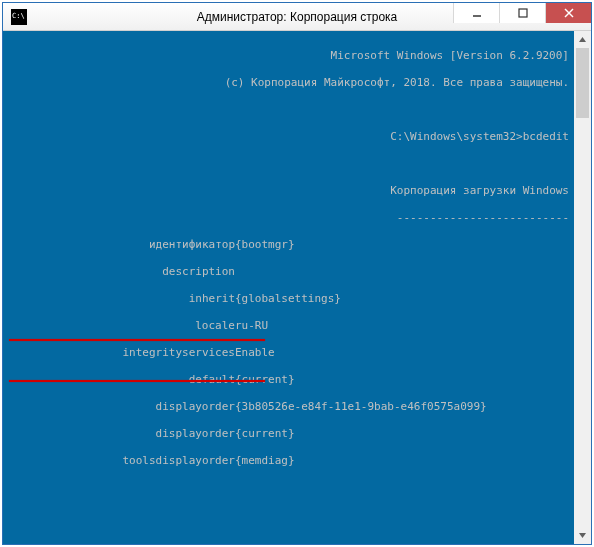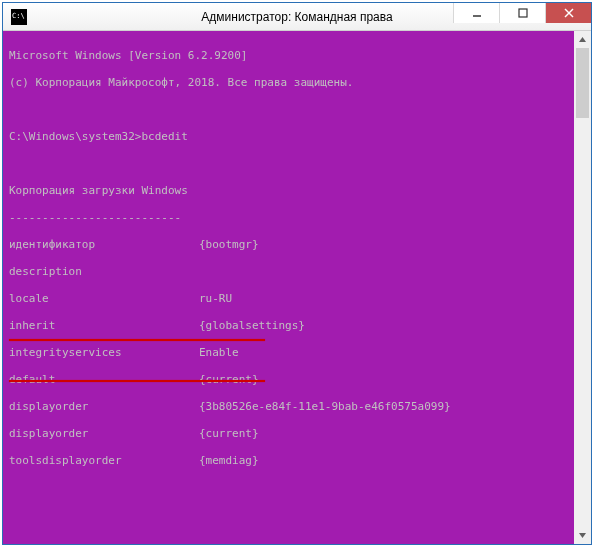--- a/index.html
+++ b/index.html
@@ -62,27 +62,28 @@
     align-items:center;
     justify-content:center;
     border-left:1px solid #d8d8d8;
     background:#fff;
     cursor:pointer;
   }
   .win-btn.close { background:#c75050; }
   .win-btn svg { display:block; }
   .client {
     flex:1;
-    background:#a21caf;
+    background:#0369a1;
     color:#c0c0c0;
     padding: 4px 22px 4px 6px;
     overflow:hidden;
     white-space: pre;
     line-height: 13.5px;
     position:relative;
+    text-align:right;
   }
   .scrollbar {
     position:absolute;
     right:0; top:0; bottom:0;
     width:17px;
     background:#f0f0f0;
     display:flex;
     flex-direction:column;
   }
   .sb-btn{
@@ -98,30 +99,30 @@
     cursor:pointer;
   }
   .row { display:block; }
   .hl-red{
     position:absolute;
     left:6px;
     height:2px;
     background:#d00000;
     box-shadow:0 0 1px #d00000;
   }
-  .kv { display:flex; }
+  .kv { display:flex;margin-left:36px; }
   .kv .k { width: 190px; }
 </style>
 </head>
 <body>
 
 <div class="window">
   <div class="titlebar">
     <div class="title-icon"></div>
-    <div class="title-text">Администратор: Командная права</div>
+    <div class="title-text">Администратор: Корпорация строка</div>
     <div class="win-buttons">
       <div class="win-btn">
         <svg width="10" height="10">
             <line x1="1" y1="8" x2="9" y2="8" stroke="#333" stroke-width="1.5"></line>
           </svg>
       </div>
       <div class="win-btn">
         <svg width="10" height="10">
             <rect x="1" y="1" width="8" height="8" fill="none" stroke="#333" stroke-width="1.2"></rect>
           </svg>
@@ -138,22 +139,22 @@
   <div class="client">
 <span class="row">Microsoft Windows [Version 6.2.9200]</span>
 <span class="row">(c) Корпорация Майкрософт, 2018. Все права защищены.</span>
 <span class="row"> </span>
 <span class="row">C:\Windows\system32&gt;bcdedit</span>
 <span class="row"> </span>
 <span class="row">Корпорация загрузки Windows</span>
 <span class="row">--------------------------</span>
 <span class="row kv"><span class="k">идентификатор</span><span>{bootmgr}</span></span>
 <span class="row kv"><span class="k">description</span></span>
+<span class="row kv"><span class="k">inherit</span><span>{globalsettings}</span></span>
 <span class="row kv"><span class="k">locale</span><span>ru-RU</span></span>
-<span class="row kv"><span class="k">inherit</span><span>{globalsettings}</span></span>
 <span class="row kv"><span class="k">integrityservices</span><span>Enable</span></span>
 <span class="row kv"><span class="k">default</span><span>{current}</span></span>
 <span class="row kv"><span class="k">displayorder</span><span>{3b80526e-e84f-11e1-9bab-e46f0575a099}</span></span>
 <span class="row kv"><span class="k">displayorder</span><span>{current}</span></span>
 <span class="row kv"><span class="k">toolsdisplayorder</span><span>{memdiag}</span></span>
 <span class="row"> </span>
 
 
 
 

